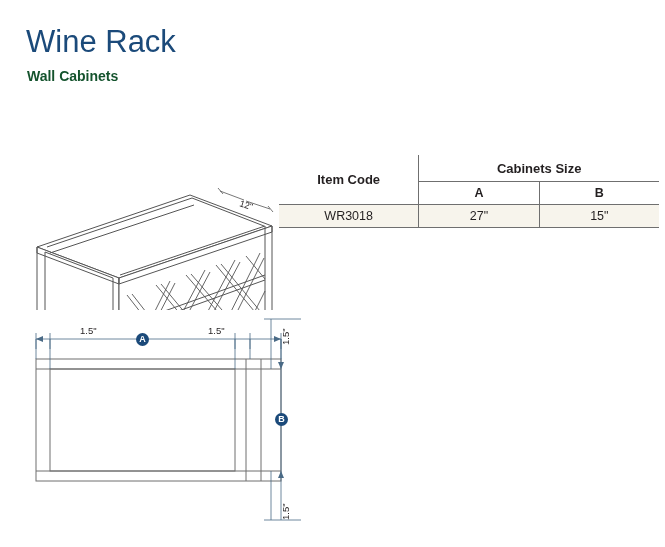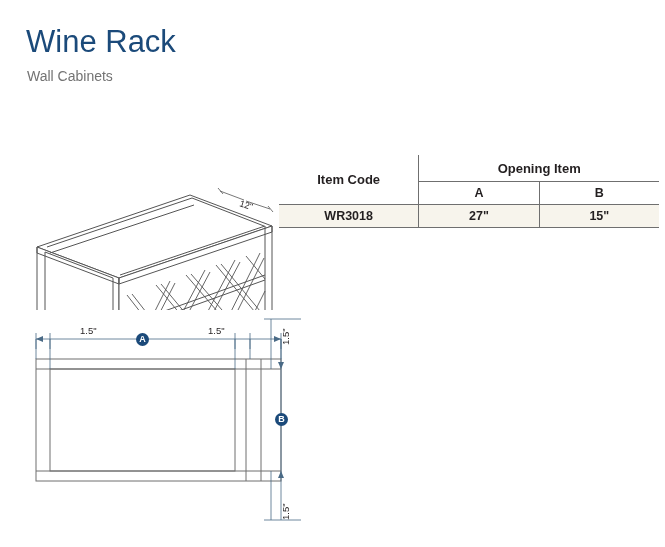--- a/index.html
+++ b/index.html
@@ -30,22 +30,22 @@
     font-weight: 400;
     color: #1b4a7a;
     letter-spacing: 0px;
     line-height: 36px;
   }
   .subtitle {
     position: absolute;
     left: 27px;
     top: 68px;
     font-size: 14px;
-    font-weight: 400;
-    color: #737373;
+    font-weight: 700;
+    color: #14532d;
     letter-spacing: 0px;
   }
 
   
   .iso {
     position: absolute;
     left: 20px;
     top: 95px;
     width: 270px;
     height: 215px;
@@ -78,21 +78,20 @@
     font-size: 12.5px;
     height: 22px;
     vertical-align: middle;
   }
   .spec-table .data-cell {
     text-align: center;
     font-size: 12.5px;
     height: 22px;
     vertical-align: middle;
     background: #f7f4ec;
-    font-weight: bold;
   }
   .b-bottom { border-bottom: 1px solid #6f6f6f; }
   .b-left { border-left: 1px solid #6f6f6f; }
 
   .note {
     position: absolute;
     left: 268px;
     top: 227px;
     font-size: 10.5px;
     color: #231f20;
@@ -197,21 +196,21 @@
         <line x1="248" y1="111" x2="253" y2="117" stroke="#555" stroke-width="0.8"></line>
       </g>
       <text x="219" y="111" font-family="Liberation Sans, sans-serif" font-size="9" fill="#231f20" transform="rotate(18 219 111)">12"</text>
     </svg>
   </div>
 
   <table class="spec-table">
     <tbody>
         <tr>
       <td class="hdr-cell b-bottom" rowspan="2" style="width:140px;">Item Code</td>
-      <td class="hdr-cell b-bottom b-left" colspan="2">Opening Item</td>
+      <td class="hdr-cell b-bottom b-left" colspan="2">Cabinets Size</td>
     </tr>
     <tr>
       <td class="sub-cell b-bottom b-left" style="width:120px;">A</td>
       <td class="sub-cell b-bottom b-left" style="width:120px;">B</td>
     </tr>
     <tr>
       <td class="data-cell b-bottom">WR3018</td>
       <td class="data-cell b-bottom b-left">27"</td>
       <td class="data-cell b-bottom b-left">15"</td>
     </tr>

